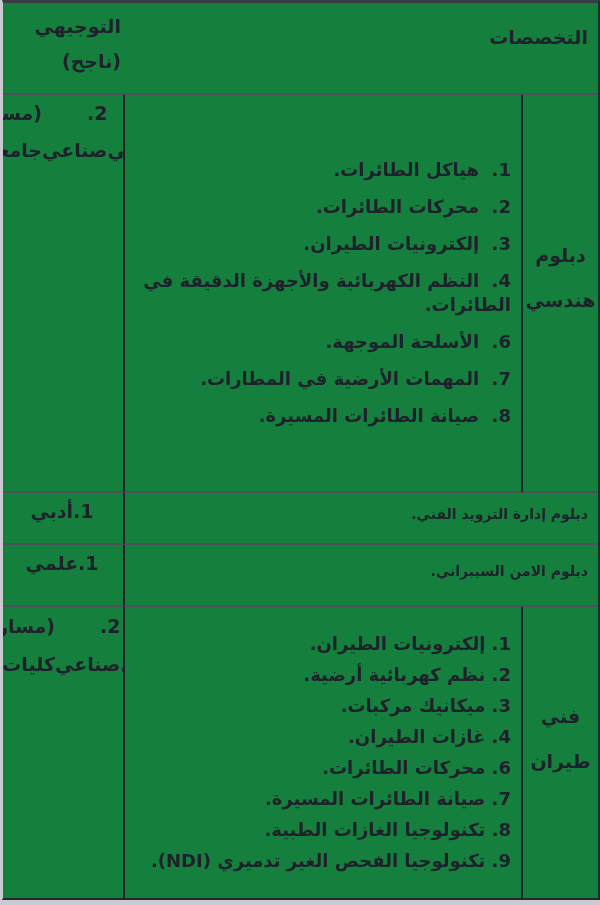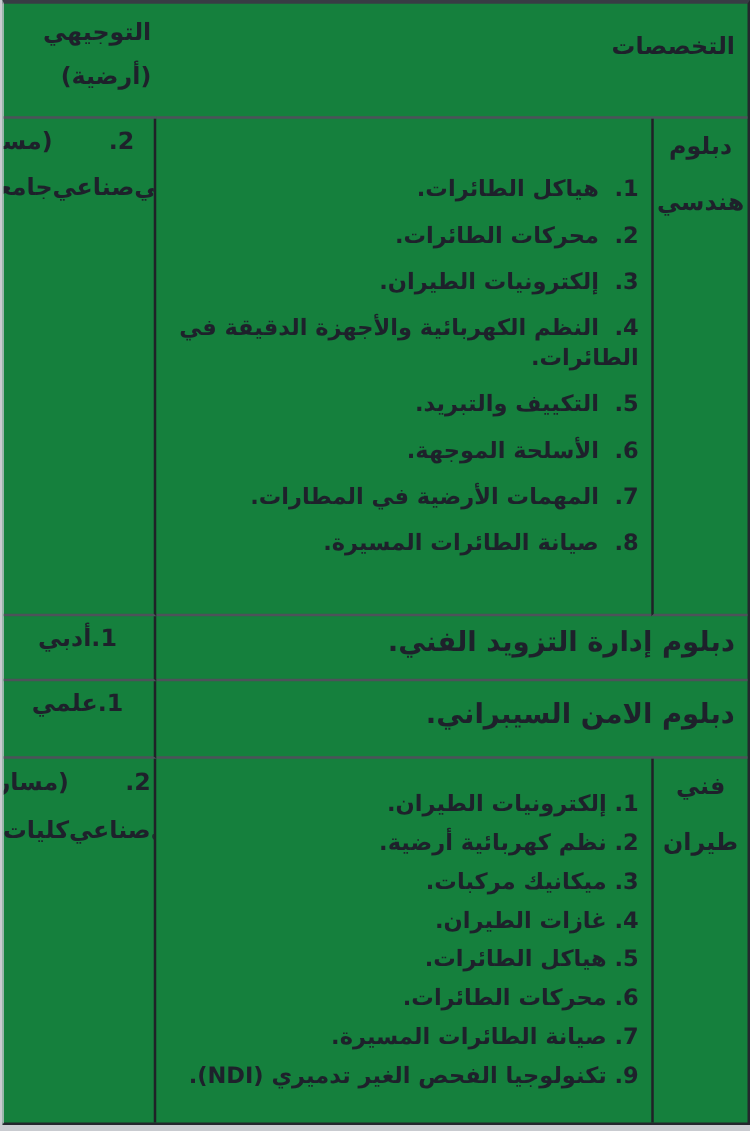--- a/index.html
+++ b/index.html
@@ -42,39 +42,39 @@
     padding:0 10px 22px 6px;font-size:19px;
   }
   .hdr-taw{
     display:flex;flex-direction:column;justify-content:center;
     padding:4px 4px 12px 4px;text-align:right;
     font-size:19px;line-height:35px;
   }
 
   
   .prog{
-    display:flex;justify-content:center;
+    display:flex;align-items:center;justify-content:center;
     text-align:center;font-size:19px;line-height:45px;
     padding:0 4px;
   }
   .prog.r1{padding-bottom:30px;}
   .prog.r4{padding-bottom:28px;}
 
   
   .list{
     display:flex;flex-direction:column;justify-content:center;
     padding:0 10px 0 8px;font-size:18px;line-height:24px;
   }
   .list .item{margin:6.5px 0;}
   .list.tight .item{margin:3.5px 0;}
 
   
   .title{
     display:flex;align-items:center;justify-content:flex-start;
-    padding:0 10px 8px 6px;font-size:22px;
+    padding:0 10px 8px 6px;font-size:14px;
   }
 
   
   .taw{
     display:flex;flex-direction:row;justify-content:center;
     text-align:right;font-size:19px;line-height:37px;
     padding:0 6px 0 4px;
   }
   .taw.r1{padding-bottom:78px;}
   .taw.r1 .t0{margin-bottom:40px;}
@@ -87,32 +87,31 @@
 </head>
 <body>
 
 <div class="tbl">
 
   <div class="cell merged hdr-main">
     <span>التخصصات</span>
   </div>
   <div class="cell hdr-taw">
     <div>التوجيهي</div>
-    <div>(أرضية)</div>
+    <div>(ناجح)</div>
   </div>
 
   <div class="cell prog r1">
     <span>دبلوم هندسي</span>
   </div>
   <div class="cell list">
     <div class="item">1.&nbsp; هياكل الطائرات.</div>
     <div class="item">2.&nbsp; محركات الطائرات.</div>
     <div class="item">3.&nbsp; إلكترونيات الطيران.</div>
     <div class="item">4.&nbsp; النظم الكهربائية والأجهزة الدقيقة في الطائرات.</div>
-    <div class="item">5.&nbsp; التكييف والتبريد.</div>
     <div class="item">6.&nbsp; الأسلحة الموجهة.</div>
     <div class="item">7.&nbsp; المهمات الأرضية في المطارات.</div>
     <div class="item">8.&nbsp; صيانة الطائرات المسيرة.</div>
   </div>
   <div class="cell taw r1">
     <div class="t0">1. علمي</div>
     <div class="t1">2. صناعي</div>
     <div class="t2">(مسار جامعات)</div>
   </div>
 
@@ -131,23 +130,23 @@
   </div>
 
   <div class="cell prog r4 last">
     <span>فني طيران</span>
   </div>
   <div class="cell list tight last">
     <div class="item">1. إلكترونيات الطيران.</div>
     <div class="item">2. نظم كهربائية أرضية.</div>
     <div class="item">3. ميكانيك مركبات.</div>
     <div class="item">4. غازات الطيران.</div>
-    <div class="item">5. هياكل الطائرات.</div>
     <div class="item">6. محركات الطائرات.</div>
     <div class="item">7. صيانة الطائرات المسيرة.</div>
+    <div class="item">8. تكنولوجيا الغازات الطبية.</div>
     <div class="item">9. تكنولوجيا الفحص الغير تدميري (NDI).</div>
   </div>
   <div class="cell taw r4 last">
     <div class="t0">1. علمي</div>
     <div class="t1">2. صناعي</div>
     <div class="t2">(مسار كليات)</div>
     <div class="t3">3. أدبي</div>
   </div>
 
 </div>

